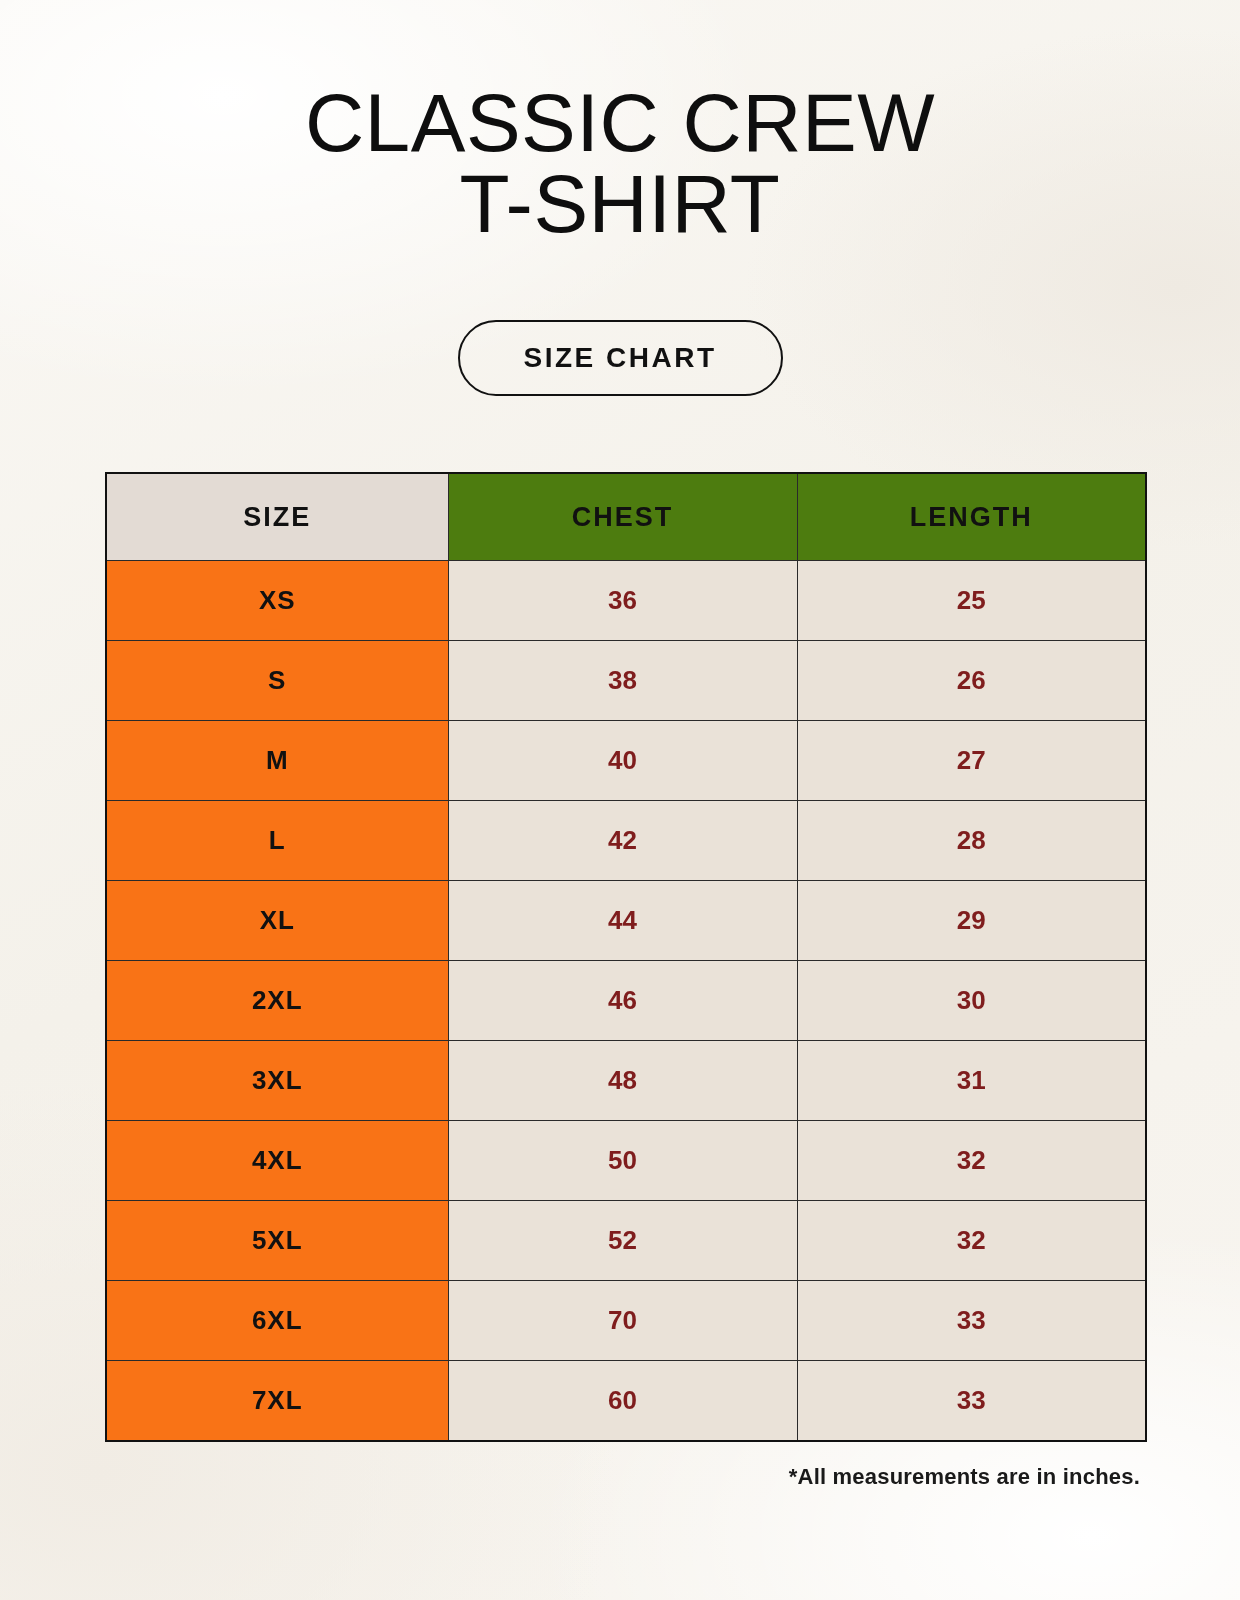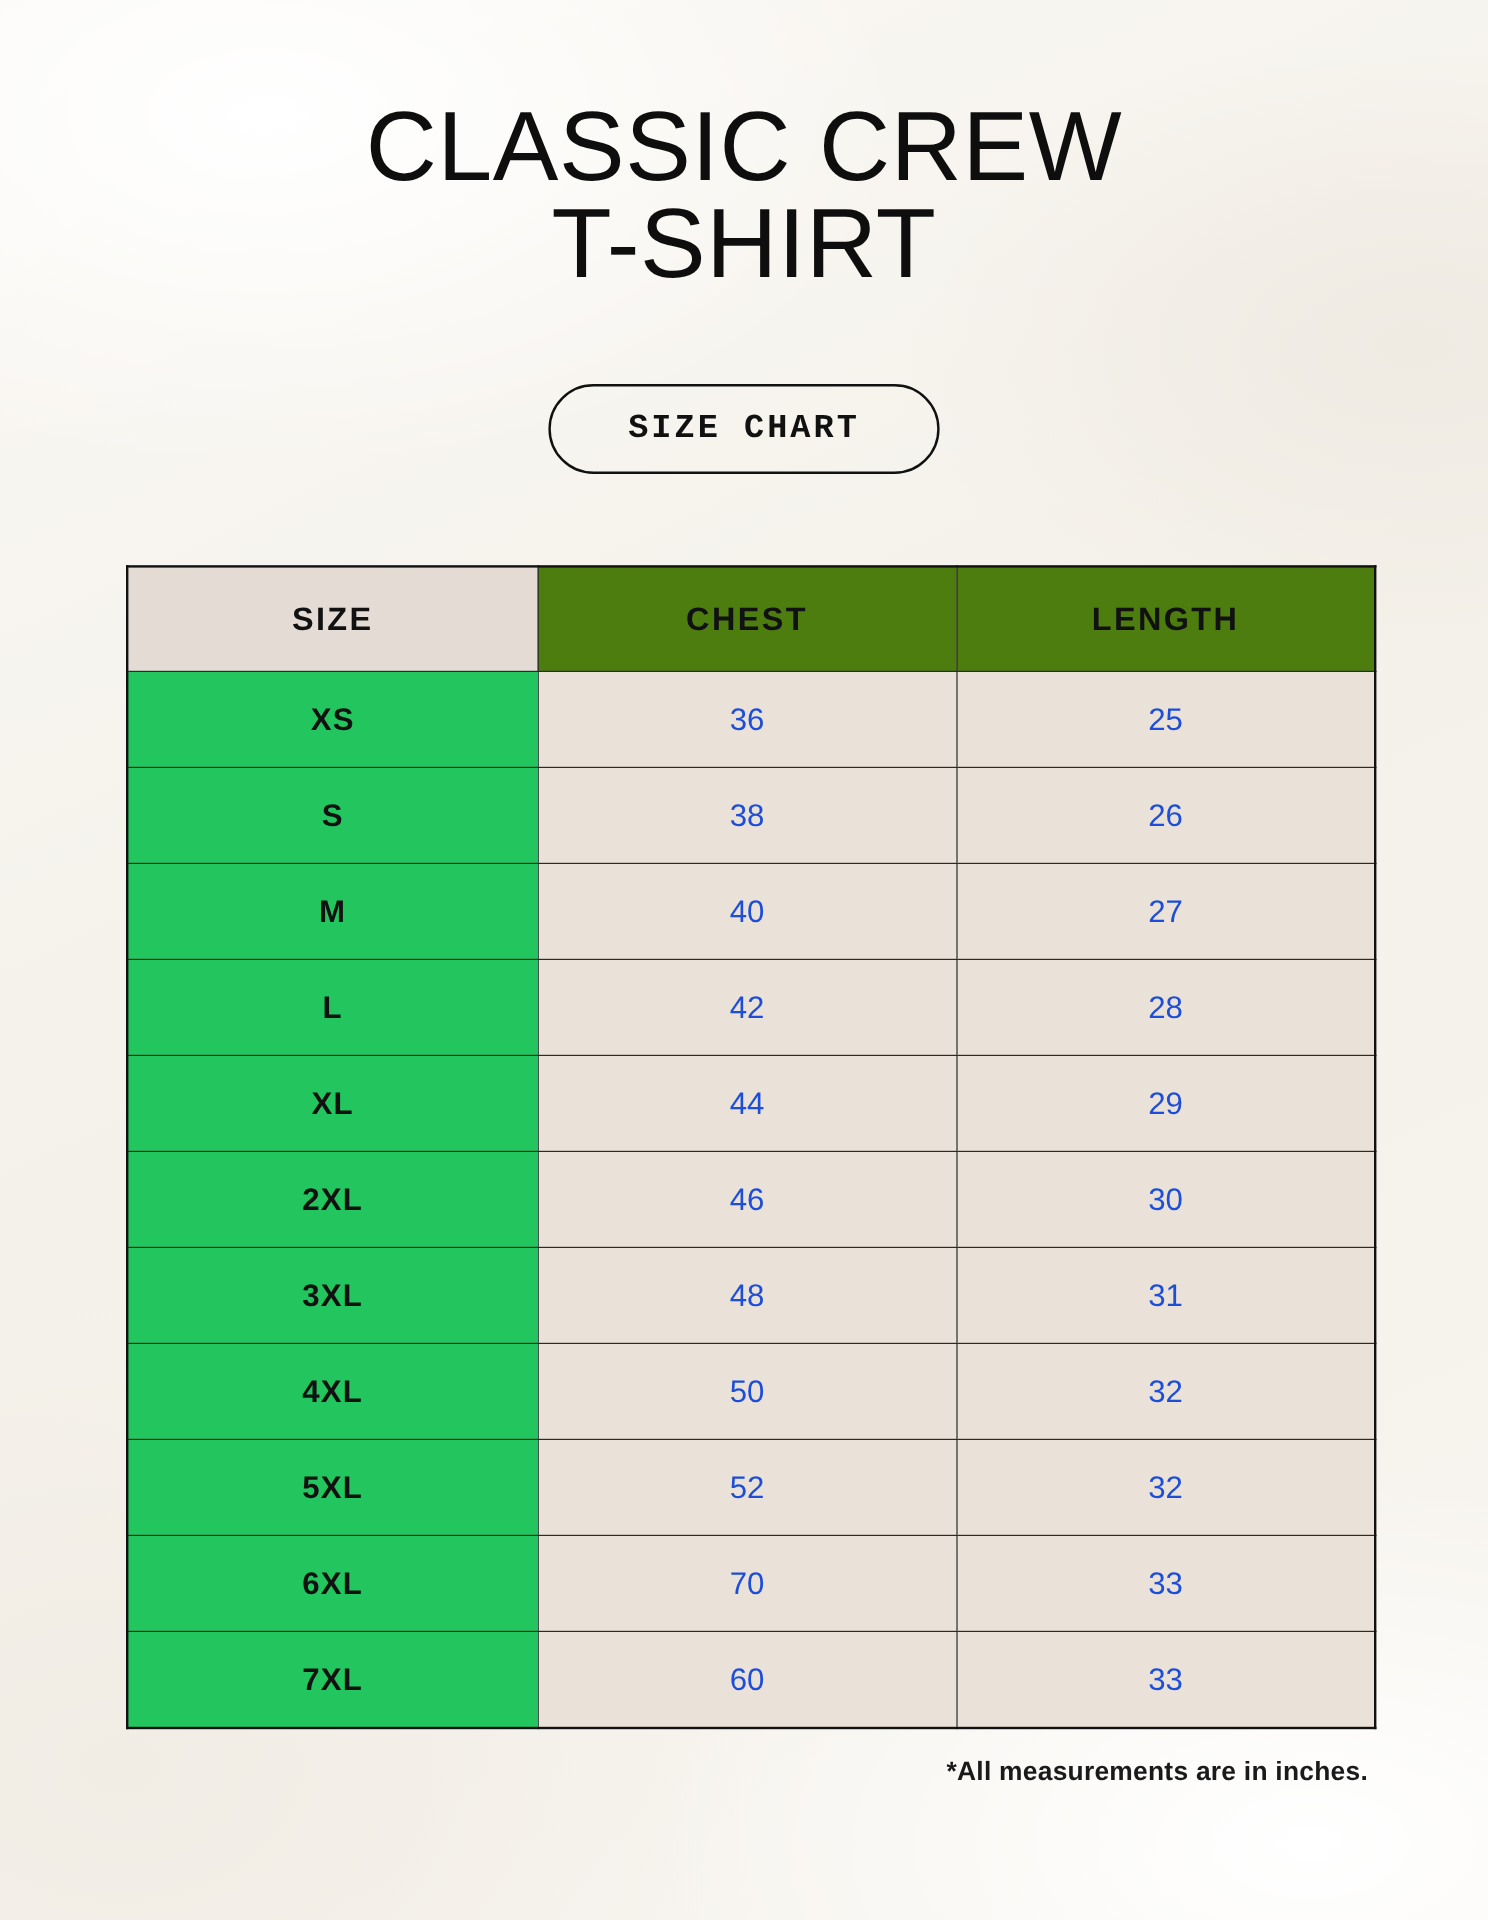--- a/index.html
+++ b/index.html
@@ -53,21 +53,20 @@
   }
   .pill {
     border: 2px solid #111111;
     border-radius: 60px;
     padding: 20px 64px;
     font-size: 28px;
     font-weight: 700;
     letter-spacing: 2.5px;
     color: #111111;
     background: transparent;
-    font-family: Liberation Mono, monospace;
   }
 
   .table-wrap {
     margin-top: 76px;
     margin-left: 12px;
   }
   table.size-table {
     width: 1040px;
     margin: 0 auto;
     border-collapse: collapse;
@@ -94,29 +93,29 @@
   }
   th.head-size {
     background: #e3dbd4;
     color: #111111;
   }
   th.head-measure {
     background: #4d7c0f;
     color: #111111;
   }
   td.cell-size {
-    background: #22c55e;
+    background: #f97316;
     font-weight: 700;
     letter-spacing: 1px;
     font-size: 27px;
   }
   td.cell-value {
     background: #eae2d8;
-    font-weight: 400;
-    color: #1d4ed8;
+    font-weight: 700;
+    color: #7f1d1d;
   }
 
   .footnote {
     width: 1040px;
     margin: 22px auto 0 auto;
     text-align: right;
     font-size: 22px;
     font-weight: 700;
     color: #1a1a1a;
     letter-spacing: 0.2px;

